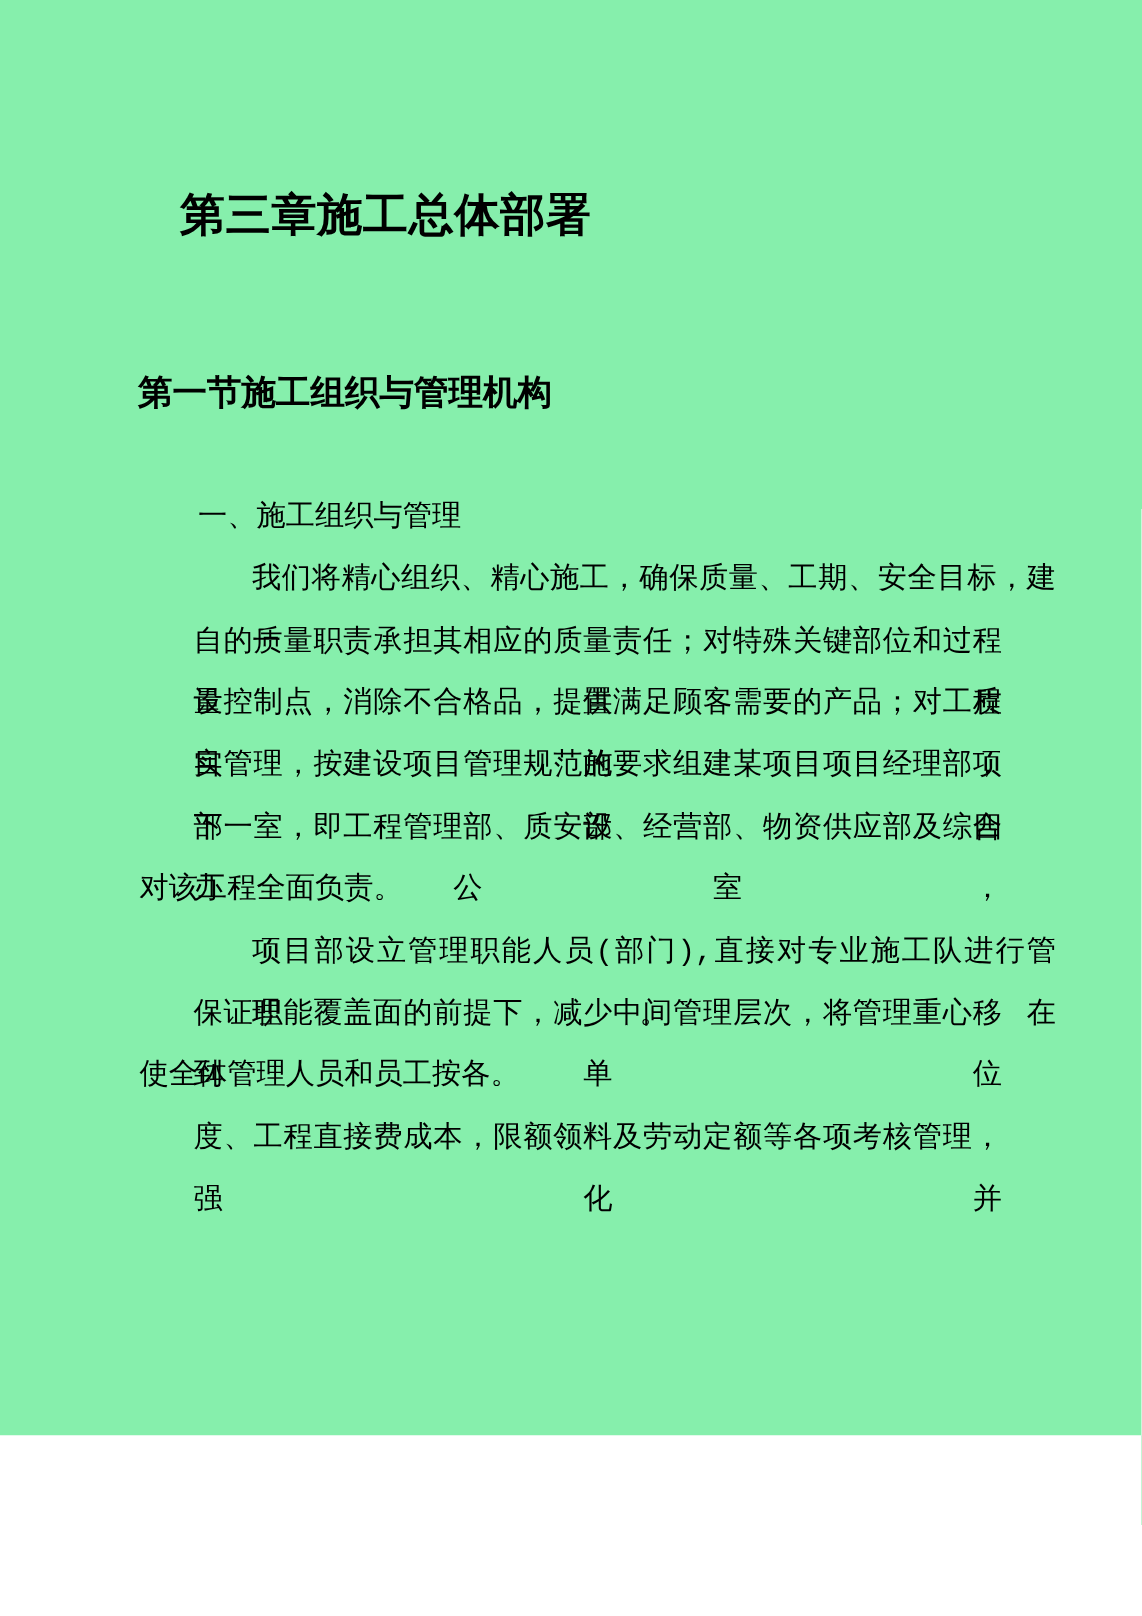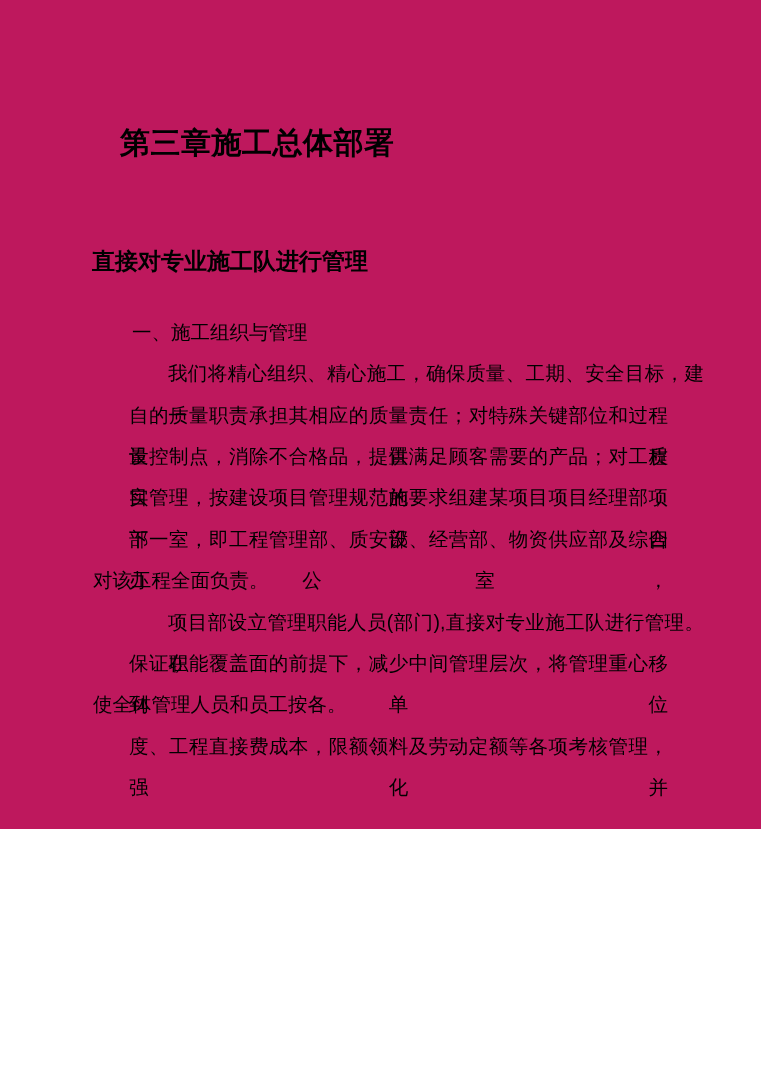--- a/index.html
+++ b/index.html
@@ -3,24 +3,24 @@
 <meta charset="utf-8">
 <style>
   html, body {
     margin: 0;
     padding: 0;
     background: #ffffff;
   }
   .page {
     position: relative;
     width: 761px;
-    height: 829px;
-    background: #be185d;
+    height: 957px;
+    background: #86efac;
     overflow: hidden;
-    font-family: Liberation Sans, sans-serif;
+    font-family: Liberation Mono, monospace;
     color: #000000;
   }
   .chapter-title {
     position: absolute;
     left: 120px;
     top: 123px;
     font-size: 30px;
     font-weight: bold;
     letter-spacing: 0.5px;
     white-space: nowrap;
@@ -31,21 +31,21 @@
     left: 92px;
     top: 246px;
     font-size: 23px;
     font-weight: bold;
     white-space: nowrap;
     margin: 0;
   }
   .doc-body {
     position: absolute;
     left: 93px;
-    top: 312px;
+    top: 325px;
     width: 575px;
     font-size: 19.5px;
   }
   .line {
     height: 41.36px;
     line-height: 41.36px;
     overflow: visible;
     white-space: nowrap;
   }
   .line.just {
@@ -71,21 +71,21 @@
     font-size: 13px;
   }
 </style>
 </head>
 <body>
 
 <div class="page">
 
   <h1 class="chapter-title">第三章施工总体部署</h1>
 
-  <h2 class="section-title">直接对专业施工队进行管理</h2>
+  <h2 class="section-title">第一节施工组织与管理机构</h2>
 
   <div class="doc-body">
     <div class="line indent">一、施工组织与管理</div>
     <div class="line indent just">我们将精心组织、精心施工，确保质量、工期、安全目标，建一</div>
     <div class="line just">自的质量职责承担其相应的质量责任；对特殊关键部位和过程设置质</div>
     <div class="line just">量控制点，消除不合格品，提供满足顾客需要的产品；对工程实施项</div>
     <div class="line just">目管理，按建设项目管理规范的要求组建某项目项目经理部，下设四</div>
     <div class="line just">部一室，即工程管理部、质安部、经营部、物资供应部及综合办公室，</div>
     <div class="line">对该工程全面负责。</div>
     <div class="line indent just">项目部设立管理职能人员(部门),直接对专业施工队进行管理。在</div>

